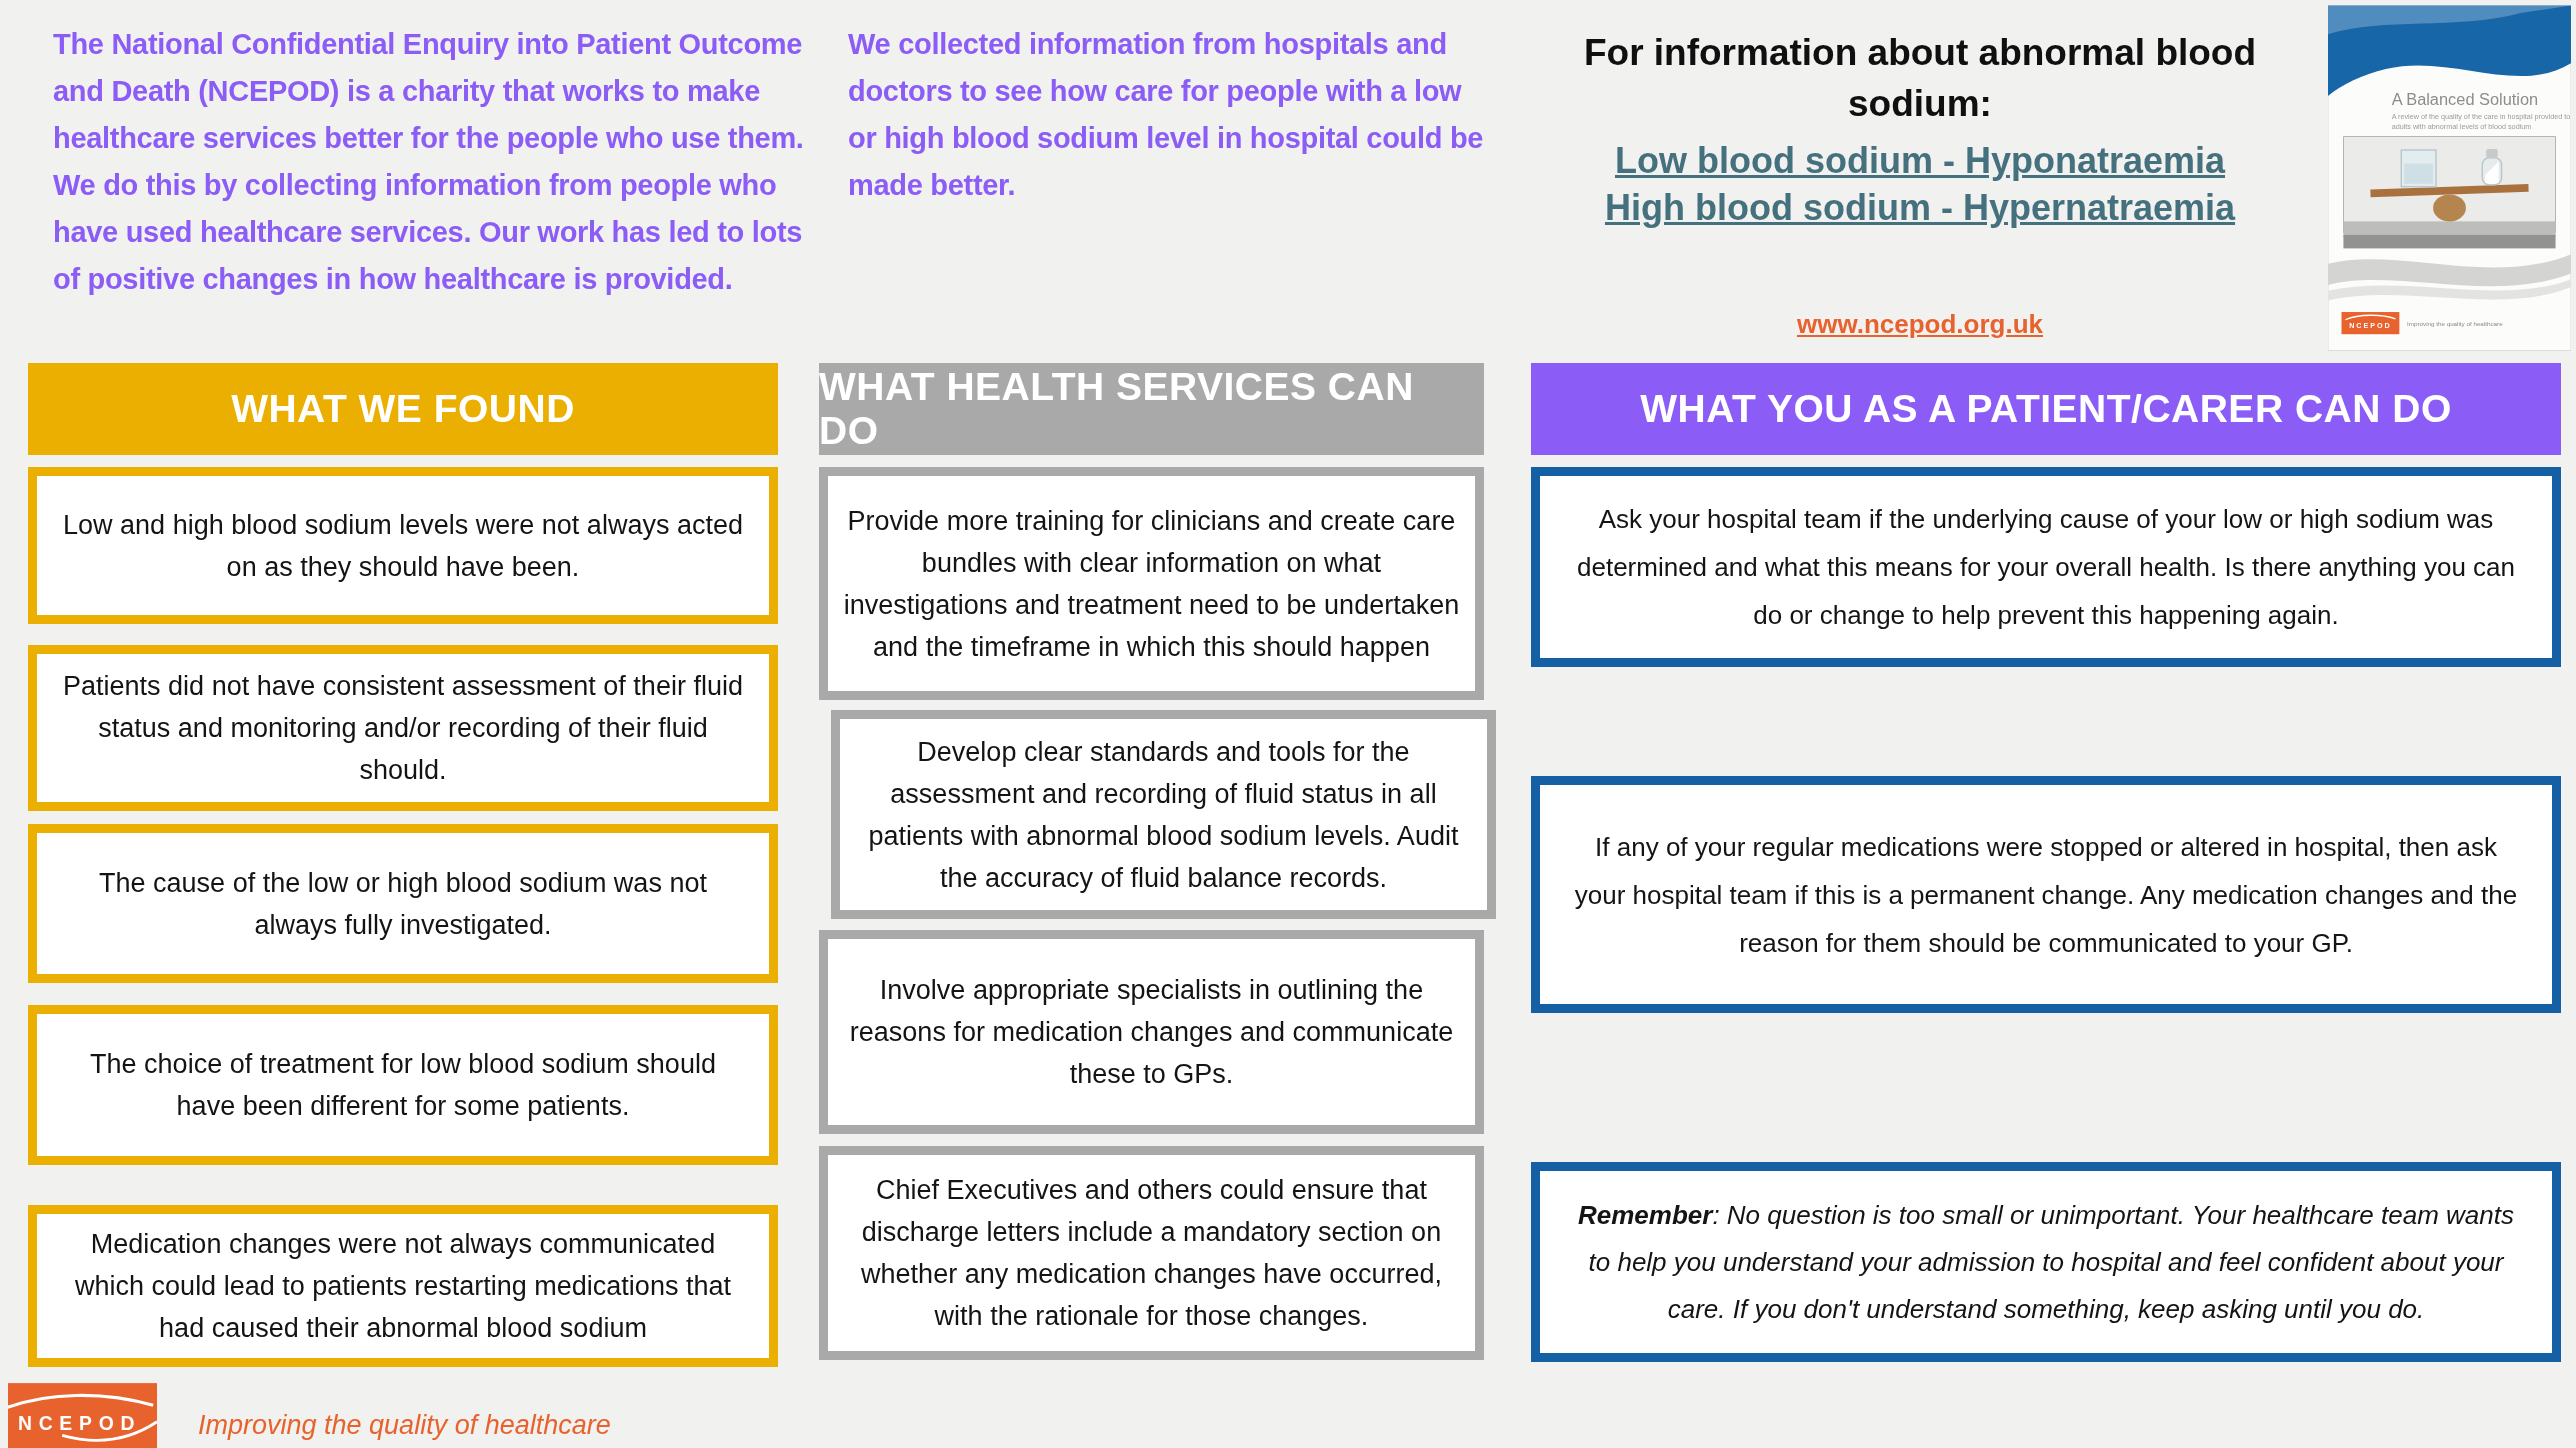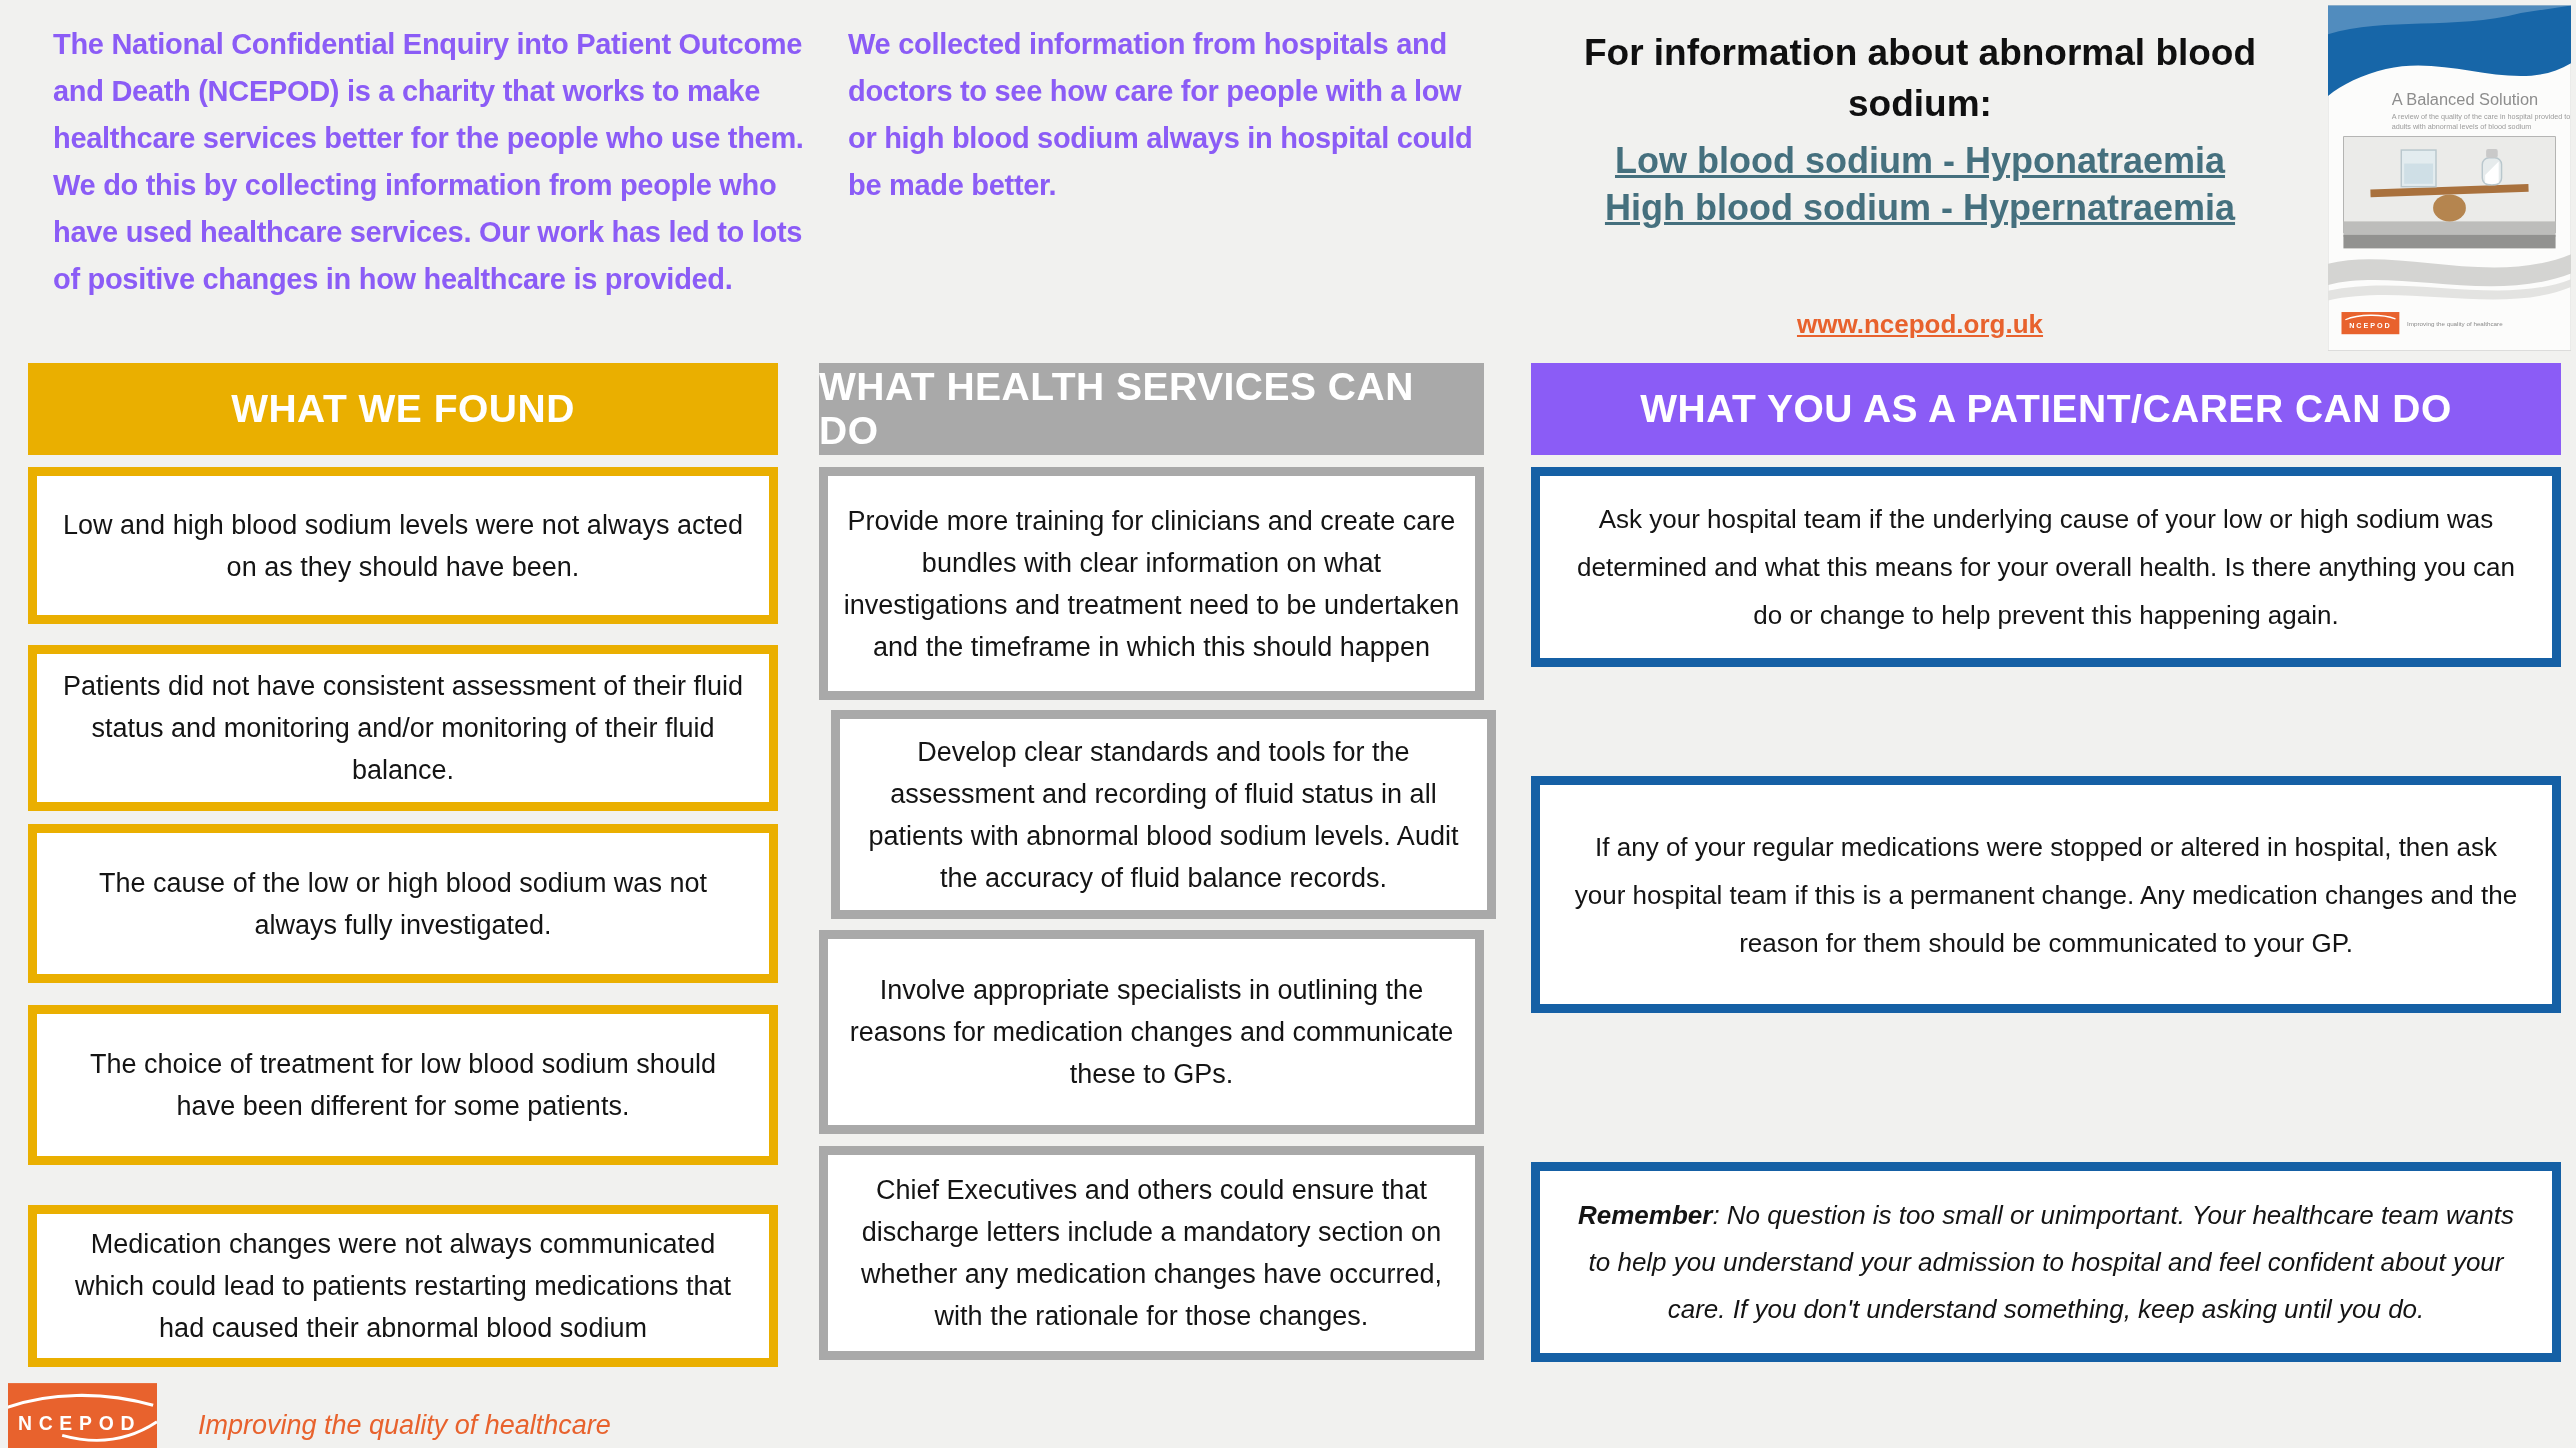--- a/index.html
+++ b/index.html
@@ -75,21 +75,21 @@
 </head>
 <body>
 
 <div class="page">
 
   <div class="intro intro-left">
     <p>The National Confidential Enquiry into Patient Outcome and Death (NCEPOD) is a charity that works to make healthcare services better for the people who use them.</p>
     <p>We do this by collecting  information from people who have used healthcare services. Our work has led to lots of positive changes in how healthcare is provided.</p>
   </div>
   <div class="intro intro-mid">
-    <p>We collected information from hospitals and doctors to see how care for people with a low or high blood sodium always in hospital could be made better.</p>
+    <p>We collected information from hospitals and doctors to see how care for people with a low or high blood sodium level in hospital could be made better.</p>
   </div>
 
   <div class="info-block">
     <div class="info-heading">For information about abnormal blood sodium:</div>
     <div class="info-links">
       <a class="info-link">Low blood sodium - Hyponatraemia</a>
       <a class="info-link">High blood sodium - Hypernatraemia</a>
     </div>
     <br>
     <a class="website">www.ncepod.org.uk</a>
@@ -134,21 +134,21 @@
   </div>
 
   <div class="col-header h-found">WHAT WE FOUND</div>
   <div class="col-header h-services">WHAT HEALTH SERVICES CAN DO</div>
   <div class="col-header h-patient">WHAT YOU AS A PATIENT/CARER CAN DO</div>
 
   <div class="card col1 c1-1">
       <p>Low and high blood sodium levels were not always acted on as they should have been.</p>
     </div>
   <div class="card col1 c1-2">
-      <p>Patients did not have consistent assessment of their fluid status and monitoring and/or monitoring of their fluid balance.</p>
+      <p>Patients did not have consistent assessment of their fluid status and monitoring and/or recording of their fluid should.</p>
     </div>
   <div class="card col1 c1-3">
       <p>The cause of the low or high blood sodium was not always fully investigated.</p>
     </div>
   <div class="card col1 c1-4">
       <p>The choice of treatment for low blood sodium should have been different for some patients.</p>
     </div>
   <div class="card col1 c1-5">
       <p>Medication changes were not always communicated which could lead to patients restarting medications that had caused their abnormal blood sodium</p>
     </div>

